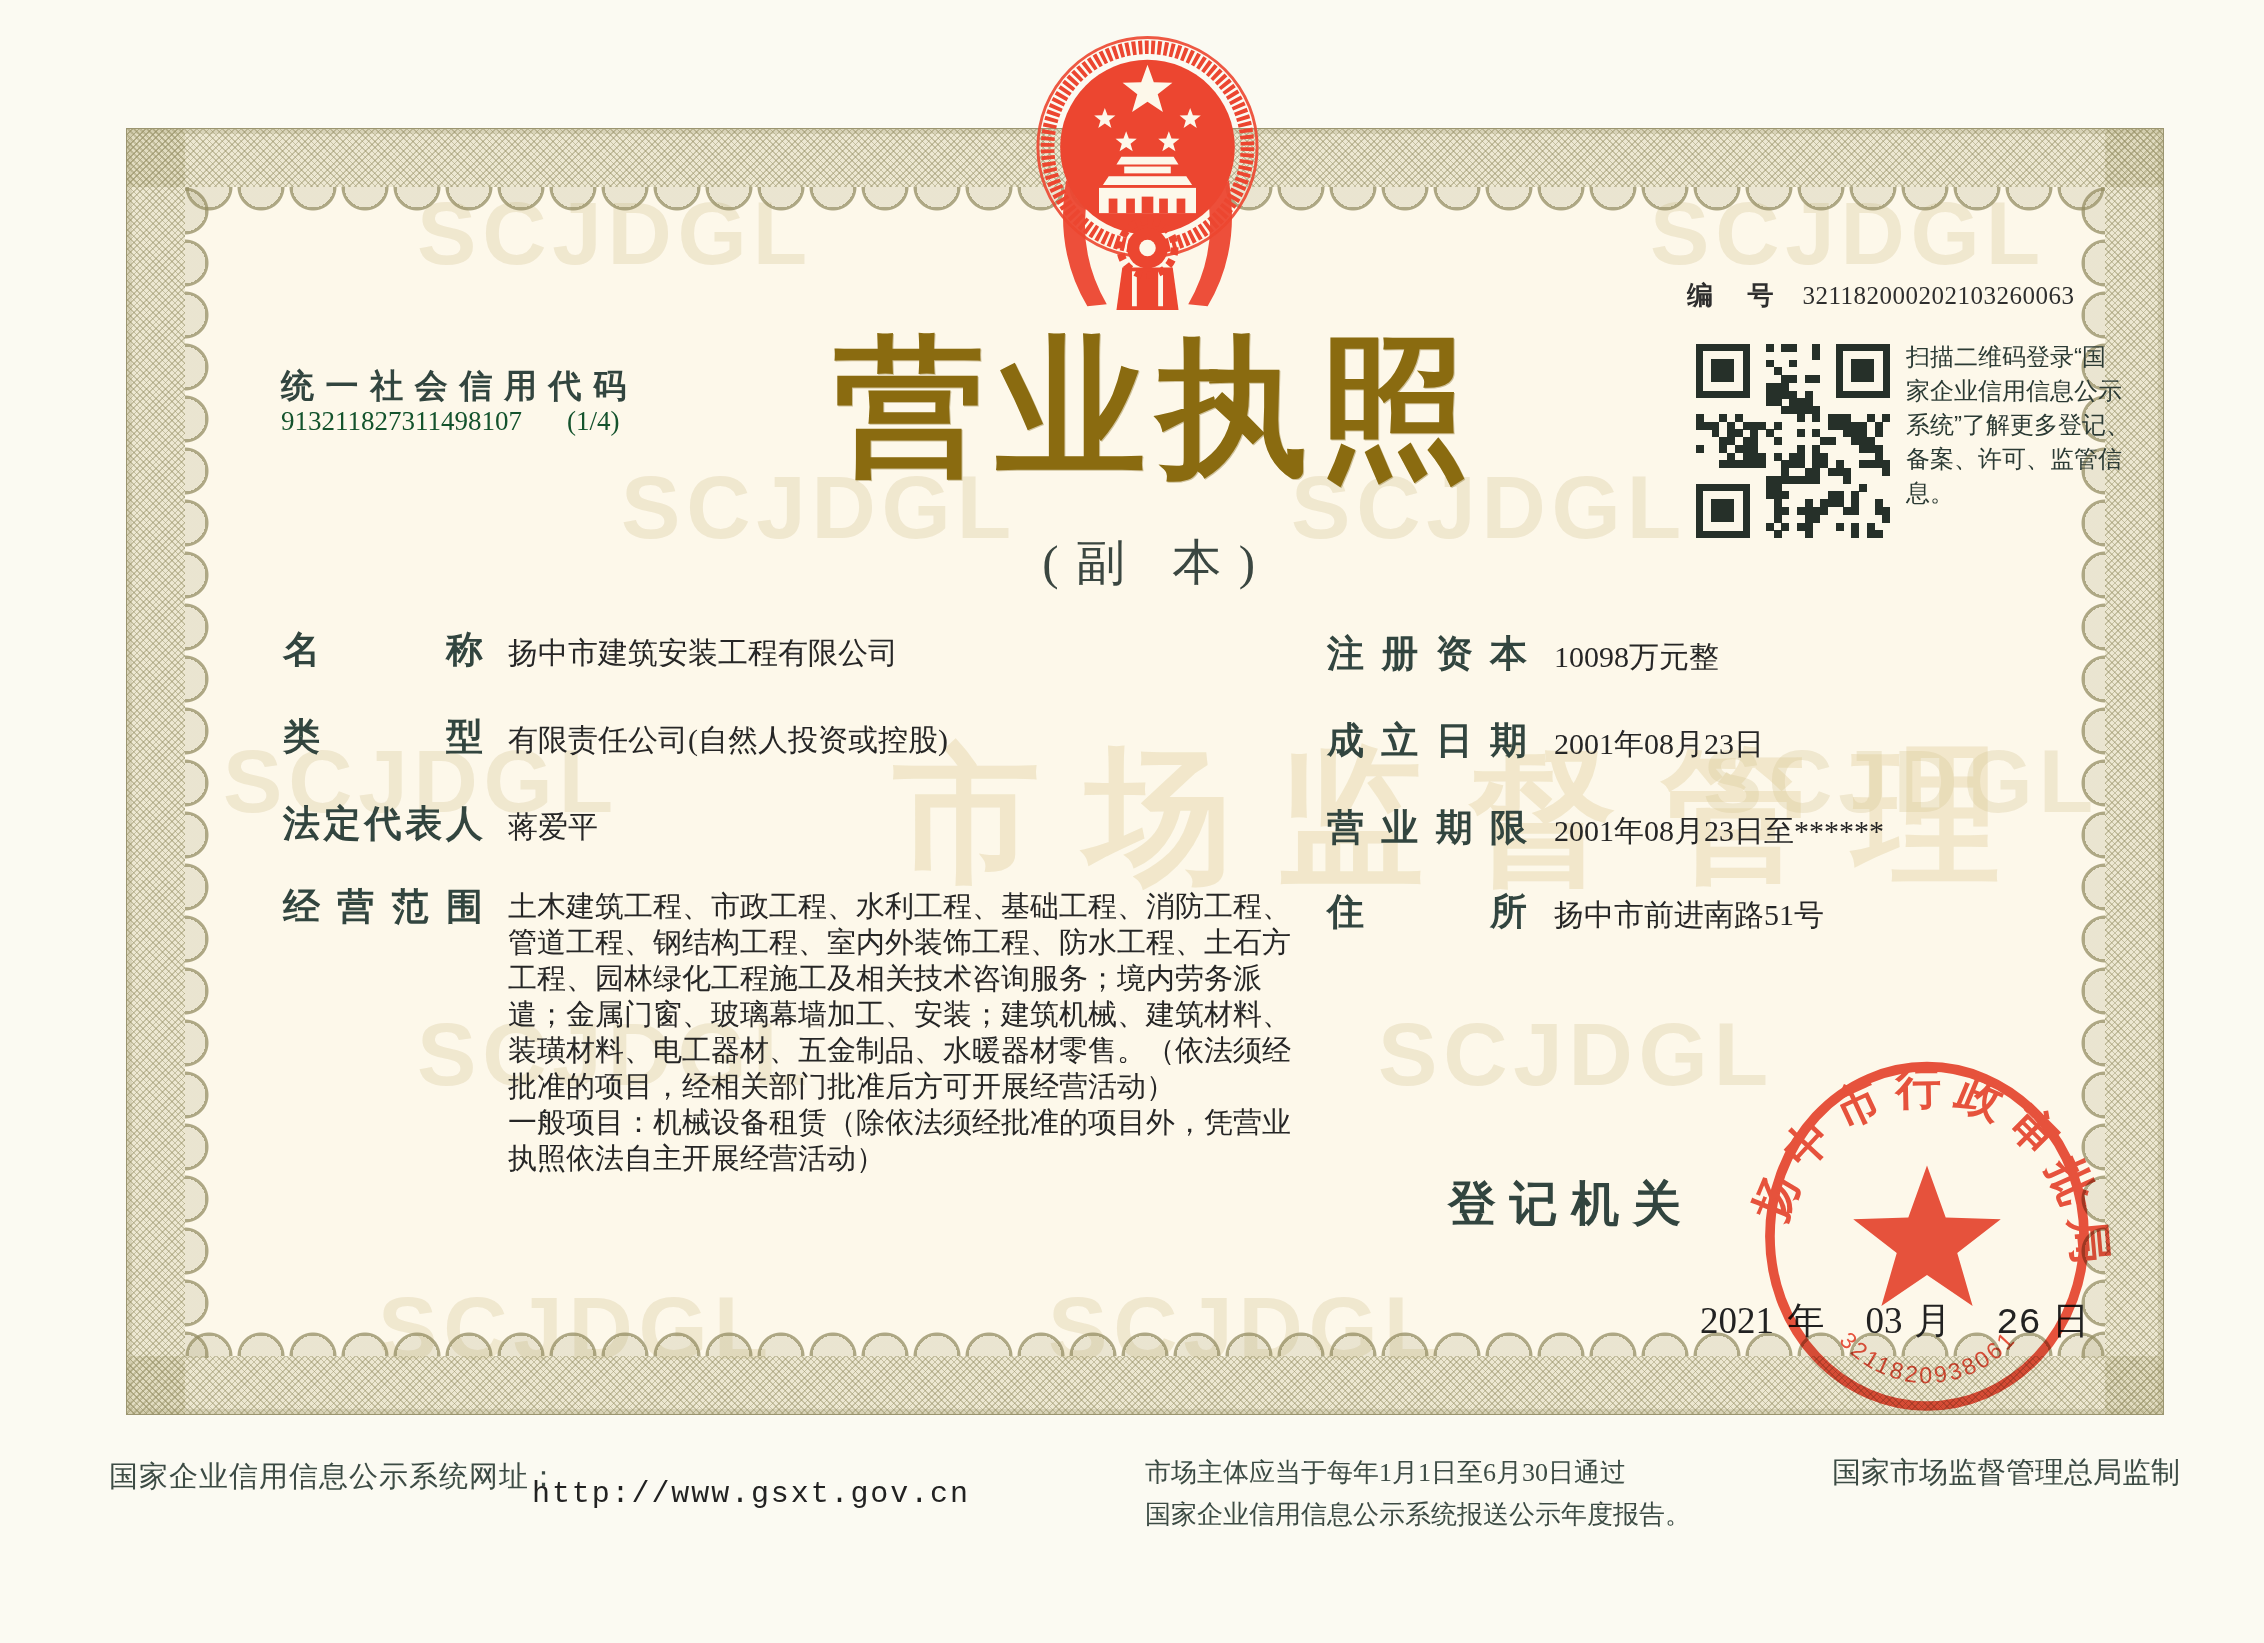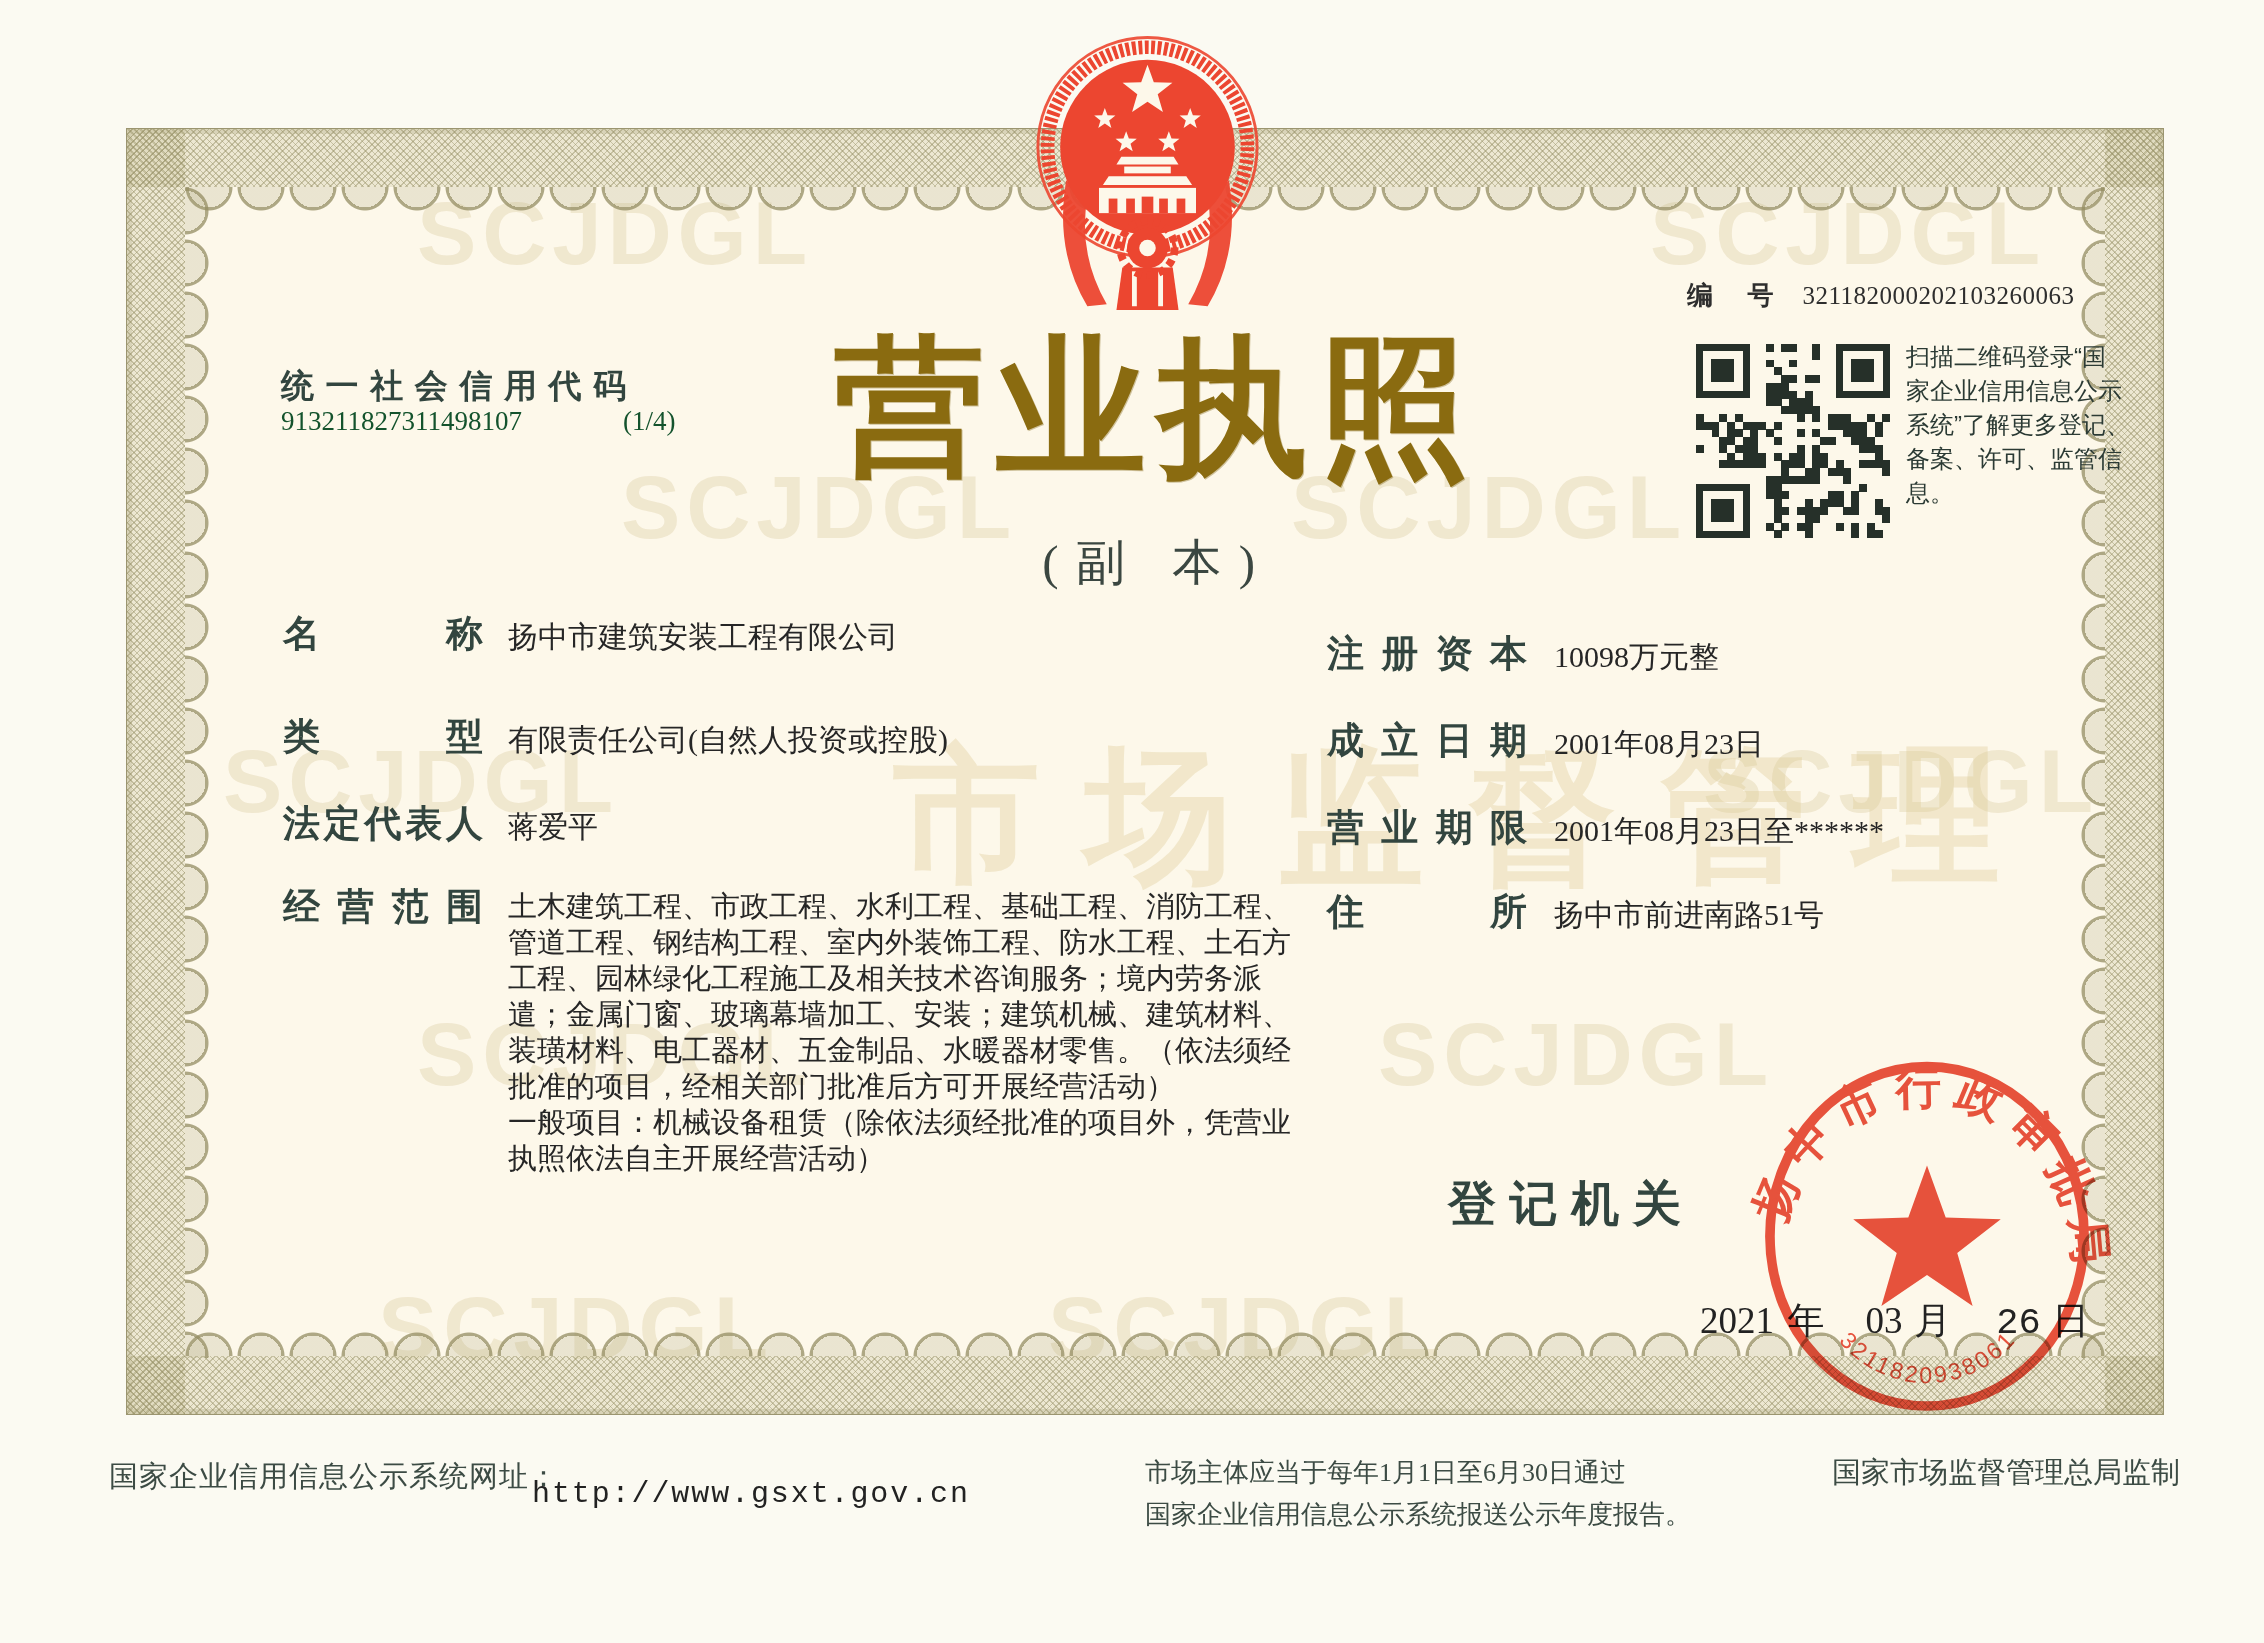--- a/index.html
+++ b/index.html
@@ -44,21 +44,21 @@
   .wm-center{z-index:1;font-weight:bold;font-size:147px;letter-spacing:45px;
     color:rgba(221,200,143,.34);white-space:nowrap;}
   
   .z3{z-index:3;}
   .serial{left:1687px;top:278px;display:flex;align-items:baseline;font-size:26px;color:#2e2e2e;}
   .serial .lab{letter-spacing:13.6px;margin-right:15.5px;font-weight:bold;font-family:"Liberation Sans",sans-serif;}
   .serial .num{font-size:25px;letter-spacing:0.5px;}
   .cc-label{left:281px;top:340px;font-family:"Liberation Sans","DejaVu Sans",sans-serif;
     font-weight:bold;font-size:33px;letter-spacing:11.6px;color:#32453f;margin-top:24px;}
   .cc-line{left:281px;top:406px;display:flex;align-items:baseline;font-size:27px;color:#14532d;}
-  .cc-line .page{margin-left:101px;}
+  .cc-line .page{margin-left:45px;}
   .title{left:0;right:-50px;top:326px;text-align:center;font-size:150px;line-height:1.1;
     font-weight:bold;letter-spacing:11.6px;color:#8a6b10;
     text-shadow:1px 1px 0 rgba(120,92,10,.35);}
   .subtitle{left:0;right:-50px;top:530px;text-align:center;font-size:49px;letter-spacing:17.5px;
     color:#3b4741;font-weight:500;}
   .qr-wrap{left:1696px;top:344px;width:194px;height:194px;}
   .qm{position:absolute;width:7.8px;height:7.8px;background:#263029;}
   .qf{position:absolute;width:54px;height:54px;border:7.8px solid #263029;box-sizing:border-box;}
   .qf::after{content:"";position:absolute;left:7.8px;top:7.8px;width:23px;height:23px;background:#263029;}
   .qf.tl{left:0;top:0;} .qf.tr{left:140px;top:0;} .qf.bl{left:0;top:140px;}
@@ -328,21 +328,21 @@
     <div class="qm" style="left: 109px; top: 186px;"></div>
     <div class="qm" style="left: 155px; top: 186px;"></div>
     <div class="qm" style="left: 171px; top: 186px;"></div>
     <div class="qm" style="left: 179px; top: 186px;"></div>
   </div>
 <div class="abs z3 qr-caption">扫描二维码登录“国
 家企业信用信息公示
 系统”了解更多登记、
 备案、许可、监管信息。</div>
 
-<div class="abs z3 row lcol" style="top:613px;">
+<div class="abs z3 row lcol" style="top:629px;">
   <div class="flabel">名称</div>
   <div class="fvalue">扬中市建筑安装工程有限公司</div>
 </div>
 <div class="abs z3 row lcol" style="top:716px;">
   <div class="flabel">类型</div>
   <div class="fvalue">有限责任公司(自然人投资或控股)</div>
 </div>
 <div class="abs z3 row lcol" style="top:803px;">
   <div class="flabel">法定代表人</div>
   <div class="fvalue">蒋爱平</div>

